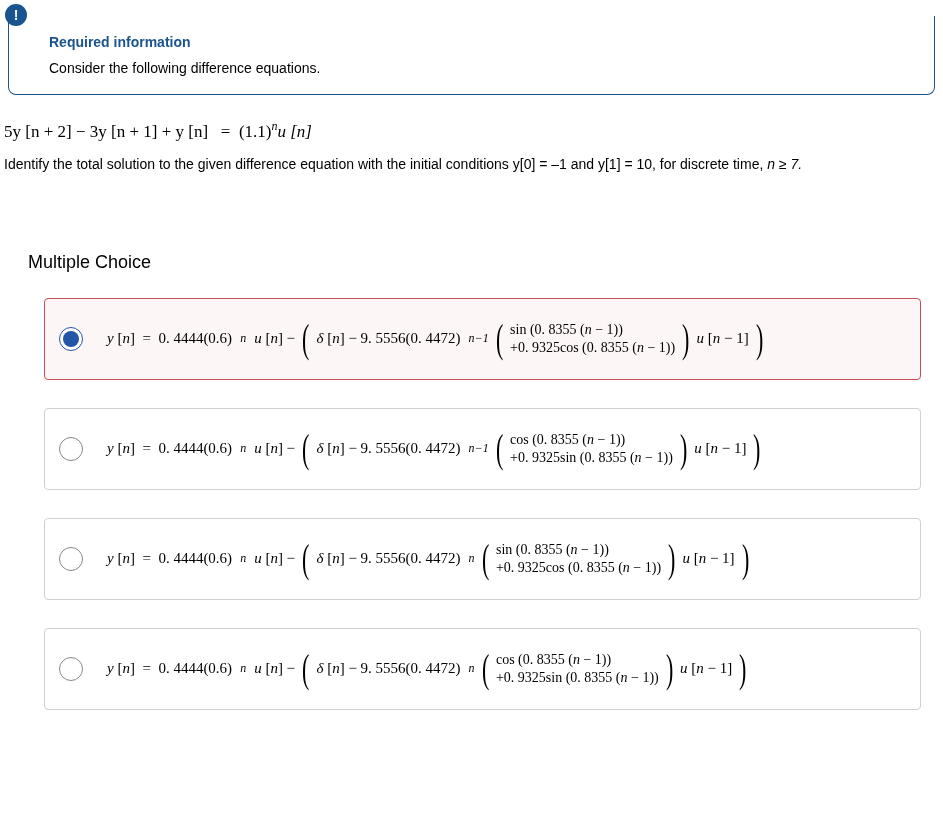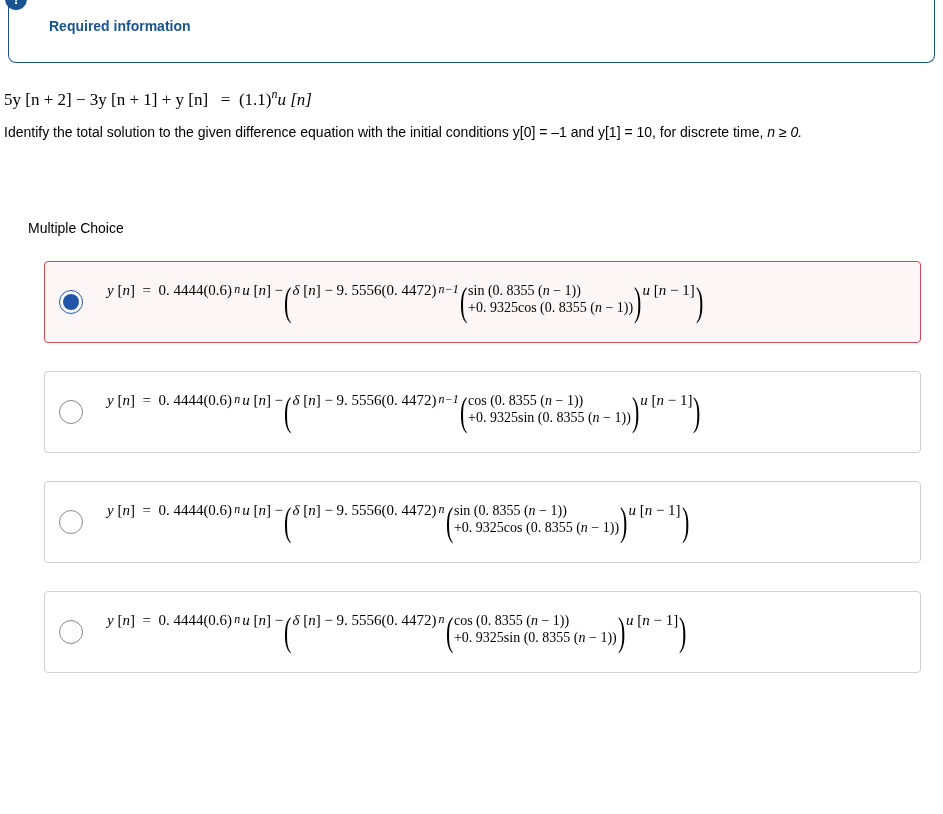--- a/index.html
+++ b/index.html
@@ -8,21 +8,21 @@
     font-family: Arial, Helvetica, sans-serif;
     font-size: 14px;
     color: #000;
     background: #fff;
     width: 943px;
   }
   .info-box {
     border: 1px solid #1a5490;
     border-radius: 0 0 8px 8px;
     border-top: none;
-    margin: 0 8px 20px 8px;
+    margin: 16px 8px 20px 8px;
     padding: 18px 28px 18px 40px;
     position: relative;
   }
   .info-badge {
     position: absolute;
     top: -12px;
     left: -4px;
     width: 22px;
     height: 22px;
     border-radius: 50%;
@@ -47,21 +47,21 @@
   .eq-math .u { font-style: italic; margin-top: 32px; }
   .eq-math .y { }
   .sup { font-size: 12px; vertical-align: super; font-style: italic; }
   .prompt {
     padding: 6px 4px 20px 4px;
     font-size: 14px;
   }
   .ital { font-style: italic; }
   .mc-label {
     padding: 60px 0 25px 28px;
-    font-size: 14px;
+    font-size: 18px;
   }
   .choice {
     display: flex;
     align-items: center;
     margin: 0 22px 28px 44px;
     border: 1px solid #d0d0d0;
     border-radius: 4px;
     padding: 20px 14px;
     background: #fff;
   }
@@ -88,21 +88,22 @@
     top: 3px; left: 3px;
     width: 16px; height: 16px;
     border-radius: 50%;
     background: #2356a6;
   }
   .choice-formula {
     font-family: 'Times New Roman', serif;
     font-size: 15px;
     white-space: nowrap;
     display: flex;
-    gap: 2px;
+    align-items: center;
+    gap: 8px;
   }
   .lparen, .rparen {
     font-size: 40px;
     line-height: 40px;
     font-family: 'Times New Roman', serif;
     font-weight: 100;
     transform: scaleX(0.55);
     display: inline-block;
     margin: 0 -4px;
   }
@@ -112,29 +113,30 @@
     line-height: 1.25;
     font-size: 14px;
   }
 </style>
 </head>
 <body>
 
 <div class="info-box">
   <div class="info-badge">!</div>
   <div class="req-title">Required information</div>
+  <div>Consider the following difference equations.</div>
 </div>
 
 <div class="eq-math">
   <span>5</span><span class="y">y [n + 2] − 3y [n + 1] + y [n]</span>
   &nbsp;&nbsp;=&nbsp;&nbsp;<span>(1.1)</span><span class="sup">n</span><span class="u">u [n]</span>
 </div>
 
 <div class="prompt">
-  <span>Identify the total solution to the given difference equation with the initial conditions y[0] = –1 and y[1] = 10, for discrete time, </span><span class="ital">n ≥ 0.</span>
+  <span>Identify the total solution to the given difference equation with the initial conditions y[0] = –1 and y[1] = 10, for discrete time, </span><span class="ital">n ≥ 7.</span>
 </div>
 
 <div class="mc-label">Multiple Choice</div>
 
 <div id="choices-container">
     <div class="choice selected">
       <div class="radio"></div>
       <div class="choice-formula">
         <span><span style="font-style:italic">y</span> [<span style="font-style:italic">n</span>] &nbsp;=&nbsp; 0. 4444(0.6)</span>
         <span class="sup">n</span>

